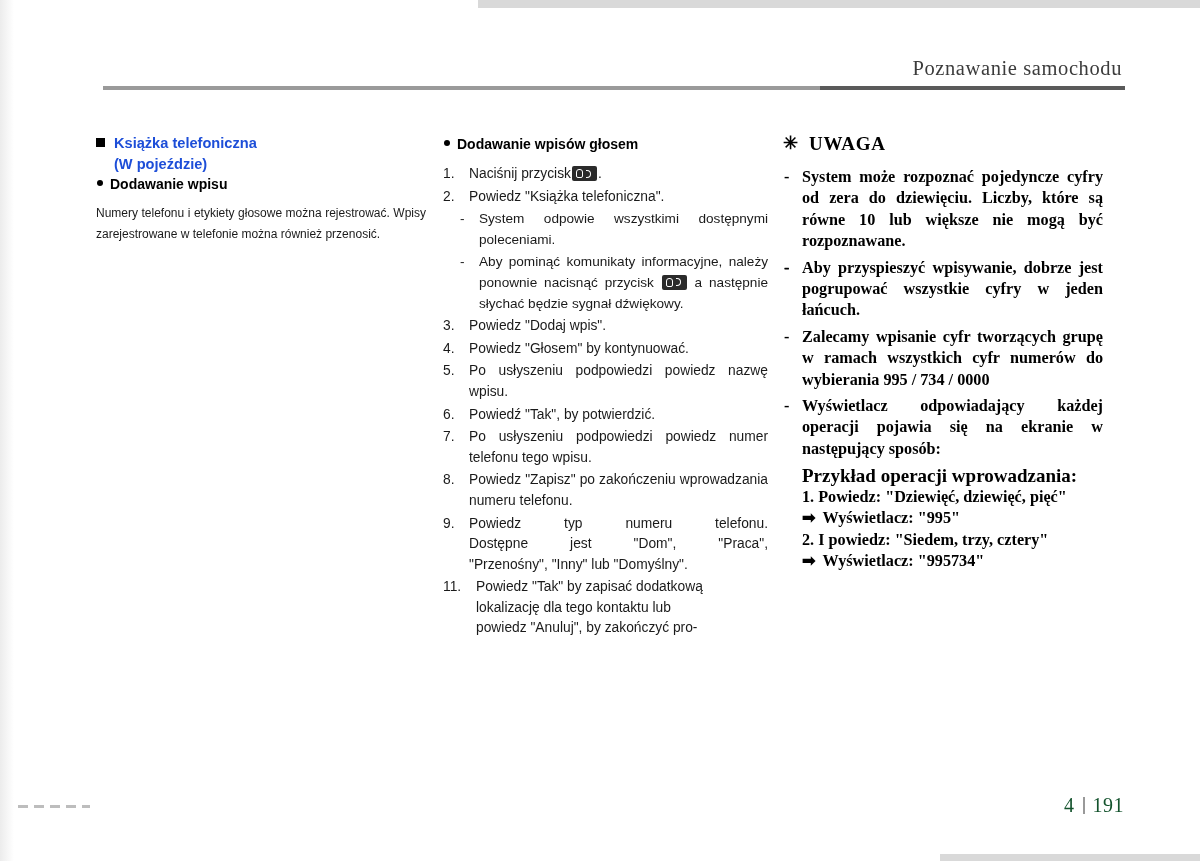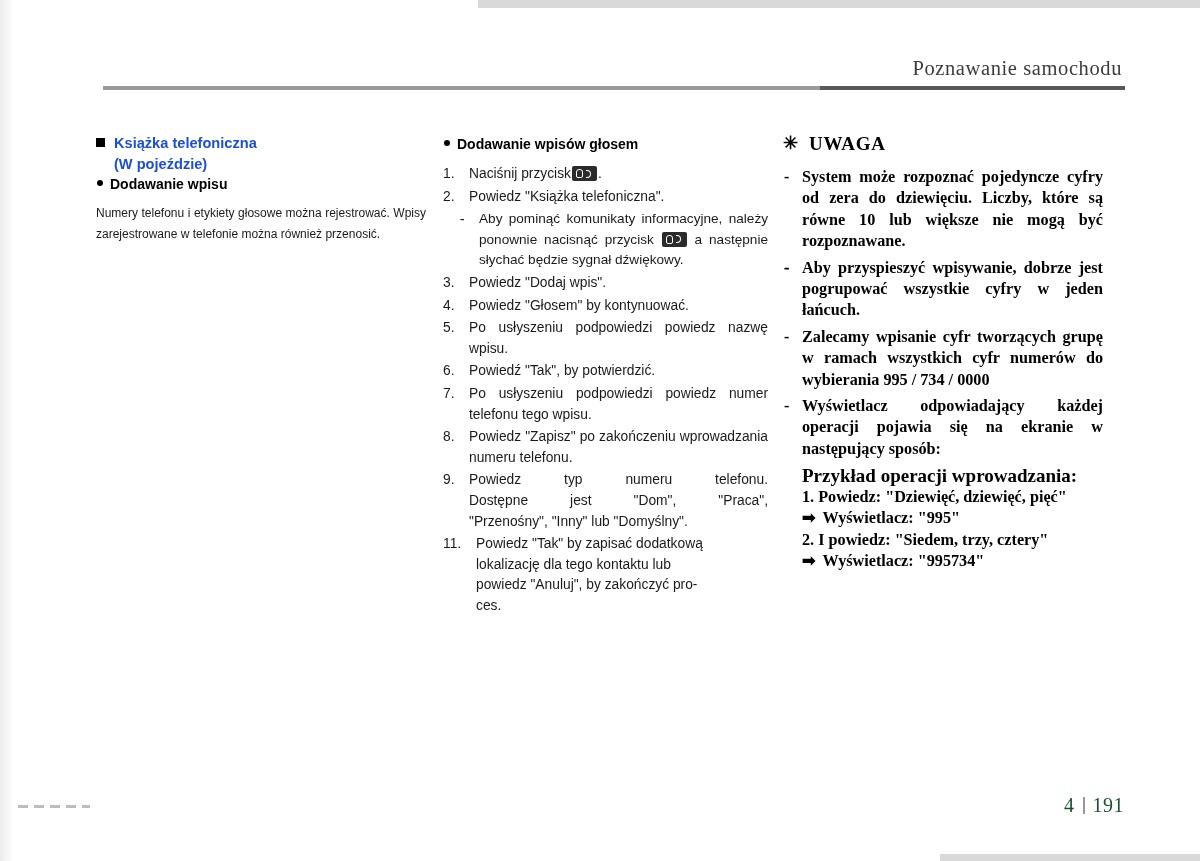--- a/index.html
+++ b/index.html
@@ -312,21 +312,21 @@
 
       <div class="step">
         <span class="num">1.</span><span>Naciśnij przycisk</span><span class="talk-icon"></span><span>.</span>
       </div>
 
       <div class="step">
         <span class="num">2.</span><span>Powiedz "Książka telefoniczna".</span>
       </div>
 
       <div class="sub">
-        <span class="dash">-</span>
+        <span class="dash">-</span><span>System odpowie wszystkimi dostępnymi poleceniami.</span>
       </div>
 
       <div class="sub">
         <span class="dash">-</span><span>Aby pominąć komunikaty informacyjne, należy ponownie nacisnąć przycisk</span> <span class="talk-icon"></span> <span>a następnie słychać będzie sygnał dźwiękowy.</span>
       </div>
 
       <div class="step">
         <span class="num">3.</span><span>Powiedz "Dodaj wpis".</span>
       </div>
 
@@ -356,21 +356,20 @@
           <span class="jline j">Dostępne jest "Dom", "Praca",</span>
           <span class="jline">"Przenośny", "Inny" lub "Domyślny".</span>
       </div>
 
 
       <div class="step wide">
         <span class="num">11.</span>
           <span class="jline">Powiedz "Tak" by zapisać dodatkową</span>
           <span class="jline">lokalizację dla tego kontaktu lub</span>
           <span class="jline">powiedz "Anuluj", by zakończyć pro-</span>
-          <span class="jline">ces.</span>
       </div>
 
     </div>
   </div>
 
   <div class="col col-3">
     <div class="uwaga-head">
       <span class="star">✳</span>
       <span>UWAGA</span>
     </div>

